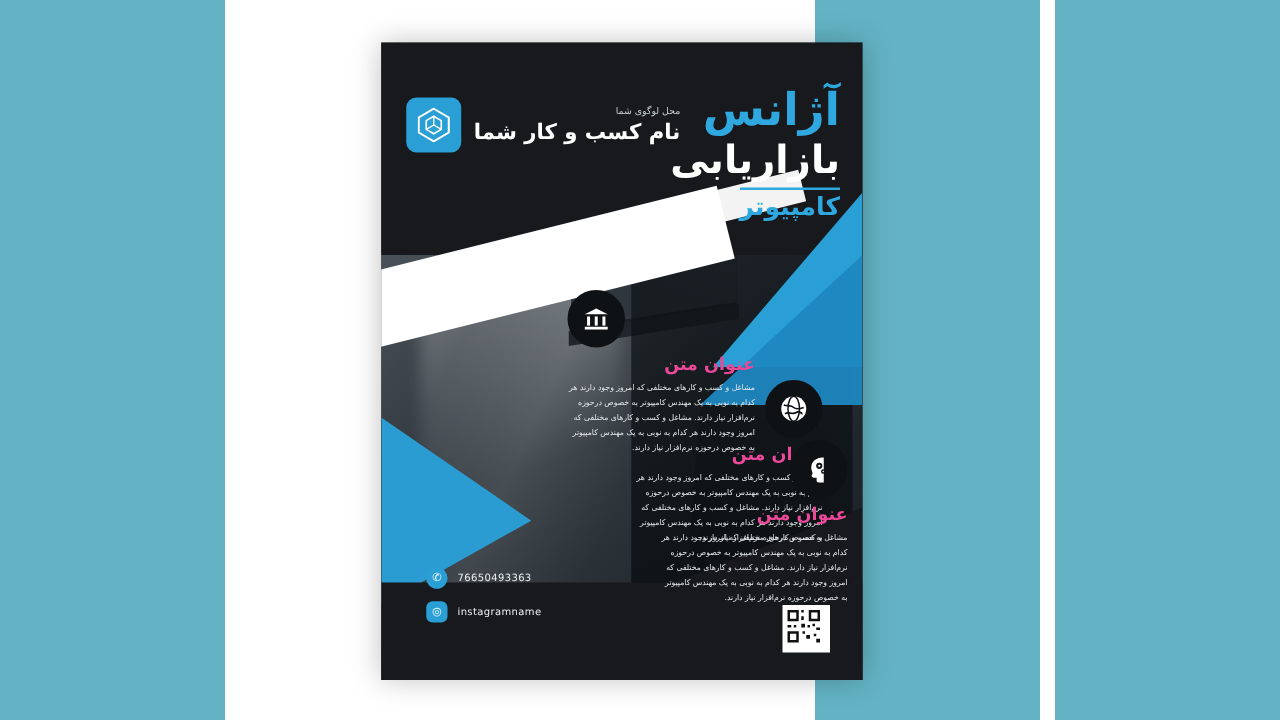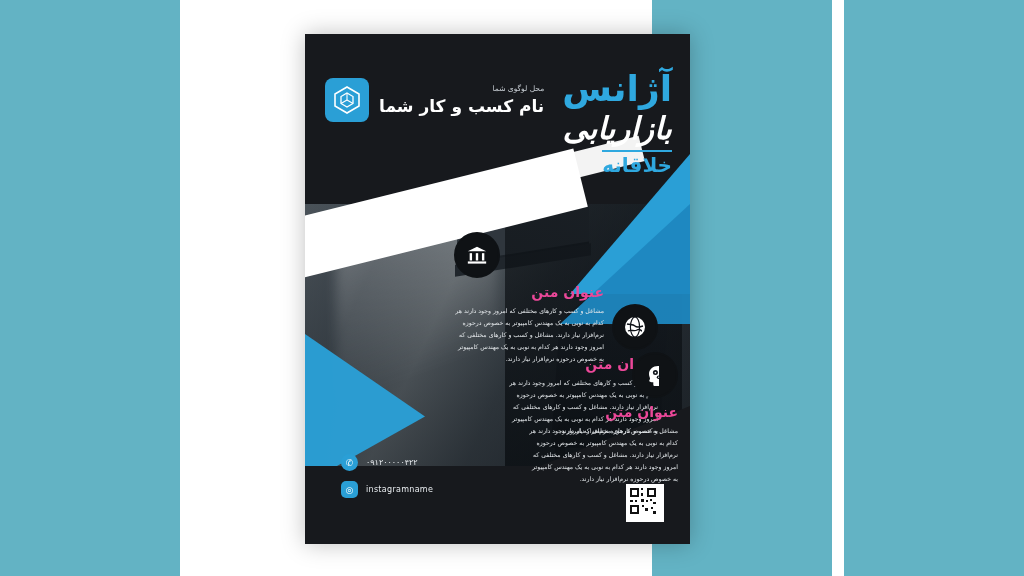--- a/index.html
+++ b/index.html
@@ -99,21 +99,21 @@
     clip-path:polygon(100% 0,100% 100%,0 100%);
   }
 
   
   .title-wrap{position:absolute;right:18px;top:36px;text-align:right;direction:rtl;}
   .t1{
     font-family:"DejaVu Sans", sans-serif;
     font-size:36px;font-weight:bold;color:#2fa8df;letter-spacing:0;line-height:1.05;
   }
   .t2{
-    font-size:31px;font-weight:bold;color:#ffffff;line-height:1.05;margin-top:4px;font-style:italic;
+    font-size:31px;font-weight:bold;color:#ffffff;line-height:1.05;margin-top:4px;
   }
   .t3{
     font-size:20px;font-weight:bold;color:#2fa8df;line-height:1.05;margin-top:6px;
     border-top:2px solid #2fa8df;display:inline-block;padding-top:3px;
   }
 
   
   .logo-block{position:absolute;left:20px;top:44px;display:flex;align-items:center;gap:10px;direction:rtl;}
   .logo-text{text-align:right;direction:rtl;color:#fff;}
   .logo-text .small{font-size:7.5px;color:#c8ced4;letter-spacing:.2px;}
@@ -198,21 +198,21 @@
           <line x1="13" y1="7" x2="13" y2="14" stroke="#ffffff" stroke-width="1.1"></line>
           <line x1="13" y1="14" x2="7" y2="17.5" stroke="#ffffff" stroke-width="1.1"></line>
           <line x1="13" y1="14" x2="19" y2="17.5" stroke="#ffffff" stroke-width="1.1"></line>
         </svg>
       </div>
     </div>
 
     <div class="title-wrap">
       <div class="t1">آژانس</div>
       <div class="t2">بازاریابی</div>
-      <div><span class="t3">خلاقانه</span></div>
+      <div><span class="t3">کامپیوتر</span></div>
     </div>
 
     <div class="block b1">
       <div class="icon-row">
         <div class="icon">
           <svg width="22" height="22" viewBox="0 0 24 24">
             <polygon points="12,3 22,8 2,8" fill="#ffffff"></polygon>
             <rect x="4" y="10" width="2.6" height="8" fill="#ffffff"></rect>
             <rect x="10.7" y="10" width="2.6" height="8" fill="#ffffff"></rect>
             <rect x="17.4" y="10" width="2.6" height="8" fill="#ffffff"></rect>
@@ -251,21 +251,21 @@
           </svg>
         </div>
       </div>
       <h3>عنوان متن</h3>
       <p>مشاغل و کسب و کارهای مختلفی که امروز وجود دارند هر کدام به نوبی به یک مهندس کامپیوتر به خصوص درحوزه نرم‌افزار نیاز دارند. مشاغل و کسب و کارهای مختلفی که امروز وجود دارند هر کدام به نوبی به یک مهندس کامپیوتر به خصوص درحوزه نرم‌افزار نیاز دارند.</p>
     </div>
 
     <div class="contacts">
       <div class="crow">
         <div class="cic">✆</div>
-        <div class="ctext">۰۹۱۲۰۰۰۰۰۴۲۲</div>
+        <div class="ctext">76650493363</div>
       </div>
       <div class="crow">
         <div class="cic sq">◎</div>
         <div class="ctext">instagramname</div>
       </div>
     </div>
 
     <div class="qr">
       <svg width="30" height="30" viewBox="0 0 30 30">
         <rect x="0" y="0" width="30" height="30" fill="#ffffff"></rect>

